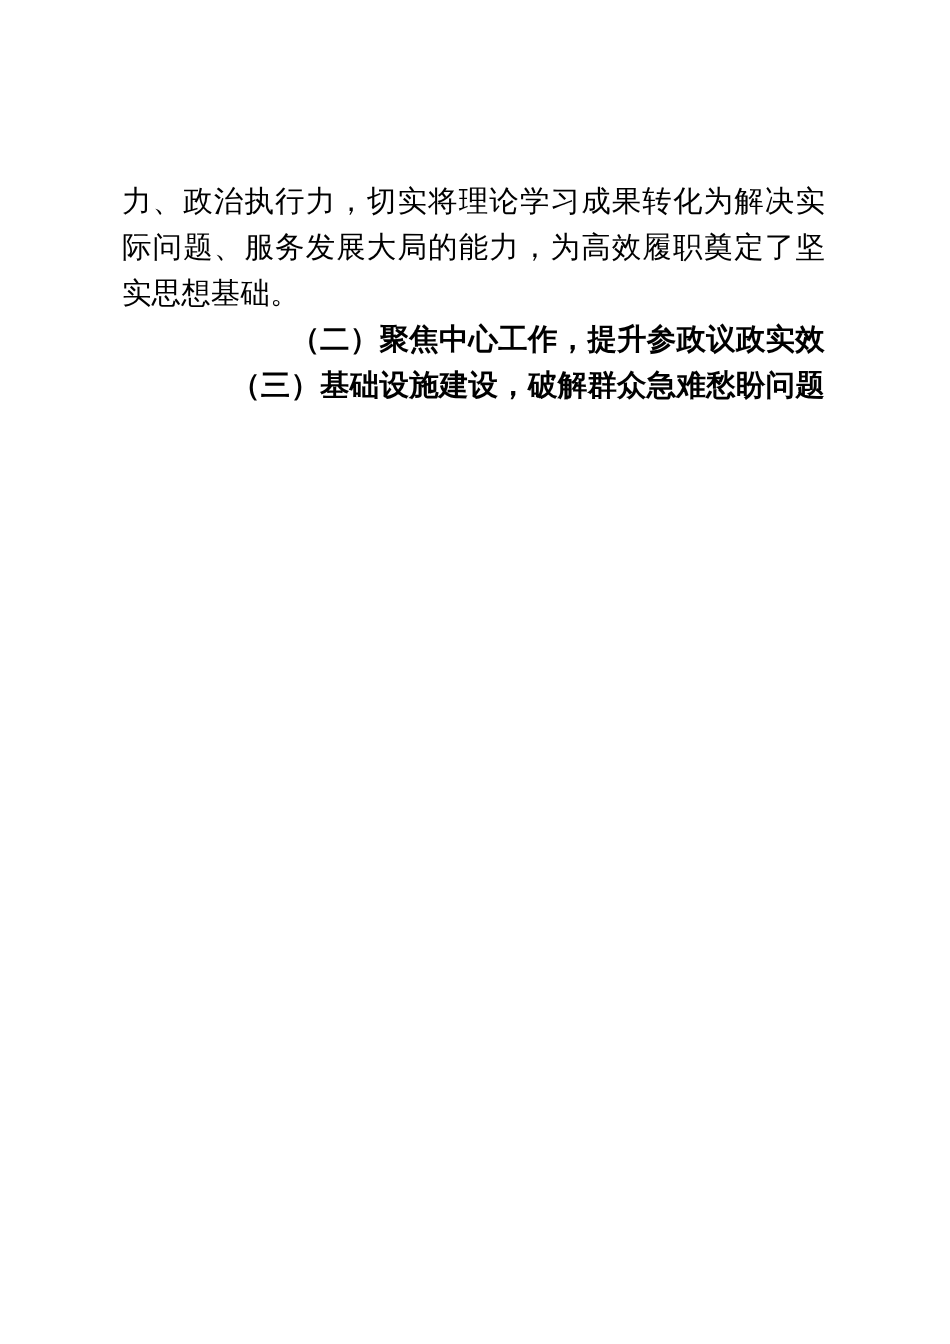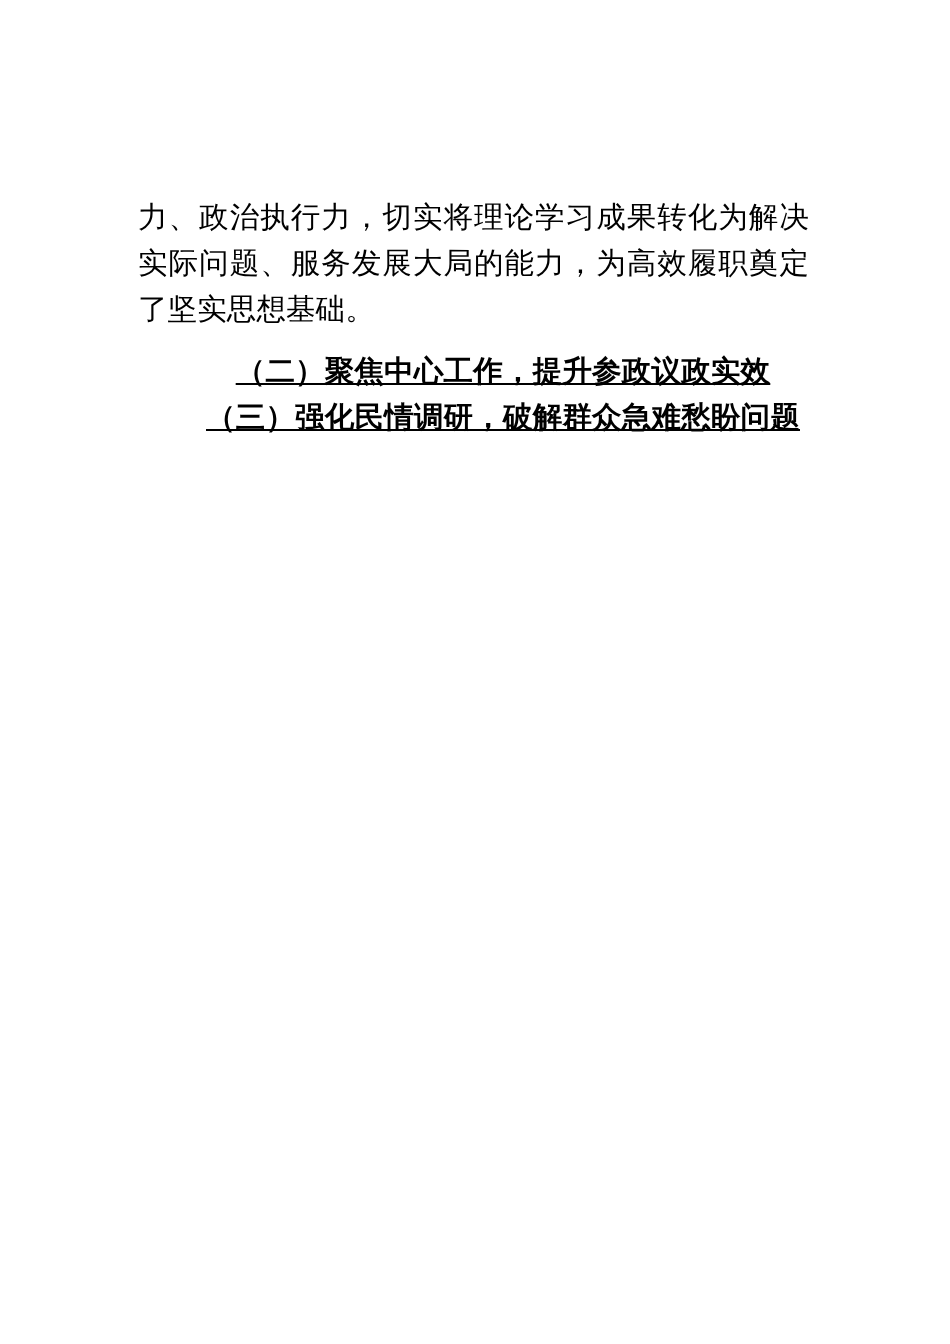--- a/index.html
+++ b/index.html
@@ -25,21 +25,21 @@
     box-sizing: border-box;
     padding: 178px 125px 0 122px;
   }
 
   .doc-body {
     width: 703px;
   }
 
   
   p.para {
-    margin: 16px;
+    margin: 0;
     padding: 0;
     font-size: 29.5px;
     line-height: 46px;
     letter-spacing: 0.1px;
     text-align: justify;
     text-justify: inter-ideograph;
     text-indent: 2em;
     font-weight: 400;
     word-break: break-all;
   }
@@ -50,35 +50,34 @@
   }
 
   
   h2.subhead {
     margin: 0;
     padding: 0;
     font-size: 29.5px;
     line-height: 46px;
     font-weight: 700;
     text-indent: 2em;
-    text-align: center;
+    text-align: right;
     letter-spacing: 0.2px;
     word-break: break-all;
-    text-decoration: underline;
   }
 </style>
 </head>
 <body>
 
 <div class="page">
   <div class="doc-body">
 
     <p class="para cont">力、政治执行力，切实将理论学习成果转化为解决实际问题、服务发展大局的能力，为高效履职奠定了坚实思想基础。</p>
 
     <h2 class="subhead">（二）聚焦中心工作，提升参政议政实效</h2>
 
 
 
 
-    <h2 class="subhead">（三）强化民情调研，破解群众急难愁盼问题</h2>
+    <h2 class="subhead">（三）基础设施建设，破解群众急难愁盼问题</h2>
 
   </div>
 </div>
 
 </body></html>

